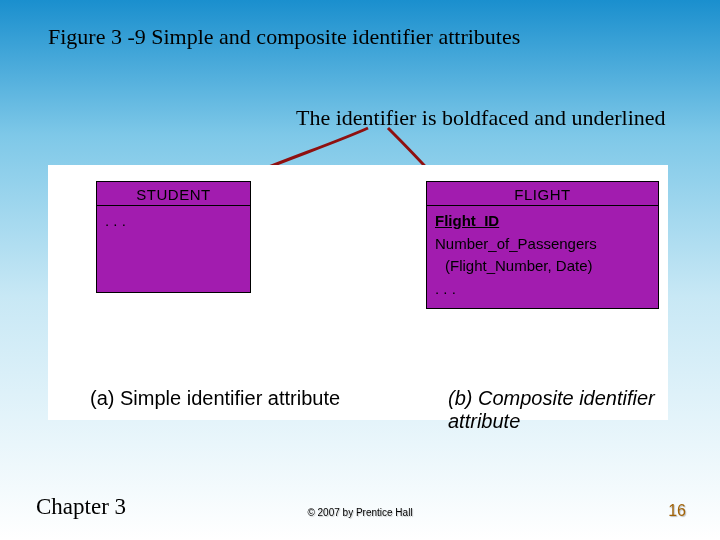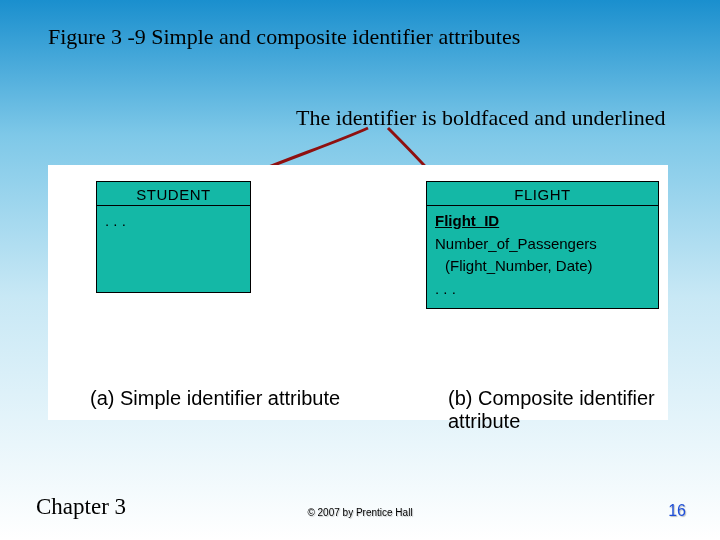--- a/index.html
+++ b/index.html
@@ -30,21 +30,21 @@
     position: absolute;
     top: 165px;
     left: 48px;
     width: 620px;
     height: 255px;
     background: #ffffff;
   }
   .entity-box {
     position: absolute;
     border: 1.5px solid #000;
-    background: #14b8a6;
+    background: #a21caf;
     font-family: Arial, Helvetica, sans-serif;
   }
   .entity-student {
     top: 16px;
     left: 48px;
     width: 155px;
     height: 112px;
   }
   .entity-flight {
     top: 16px;
@@ -65,21 +65,21 @@
     line-height: 1.5;
   }
   .identifier { font-weight: bold; text-decoration: underline; }
   .caption {
     position: absolute;
     font-family: Arial, Helvetica, sans-serif;
     font-size: 20px;
     color: #000;
   }
   .caption-a { top: 222px; left: 42px; }
-  .caption-b { top: 222px; left: 400px; }
+  .caption-b { top: 222px; left: 400px; font-style: italic; }
   .chapter {
     position: absolute;
     bottom: 20px;
     left: 36px;
     font-size: 23px;
     color: #000;
     margin-top: 25px;
   }
   .copyright {
     position: absolute;
@@ -90,21 +90,21 @@
     font-size: 10px;
     color: #000;
     text-shadow: 1px 1px 1px rgba(0,0,0,0.2);
   }
   .pagenum {
     position: absolute;
     bottom: 20px;
     right: 34px;
     font-family: Arial, Helvetica, sans-serif;
     font-size: 16px;
-    color: #1d4ed8;
+    color: #a16207;
     text-shadow: 1px 1px 1px rgba(0,0,0,0.25);
   }
   .arrows {
     position: absolute;
     top: 0; left: 0;
     width: 720px; height: 540px;
     pointer-events: none;
   }
 </style>
 </head>

